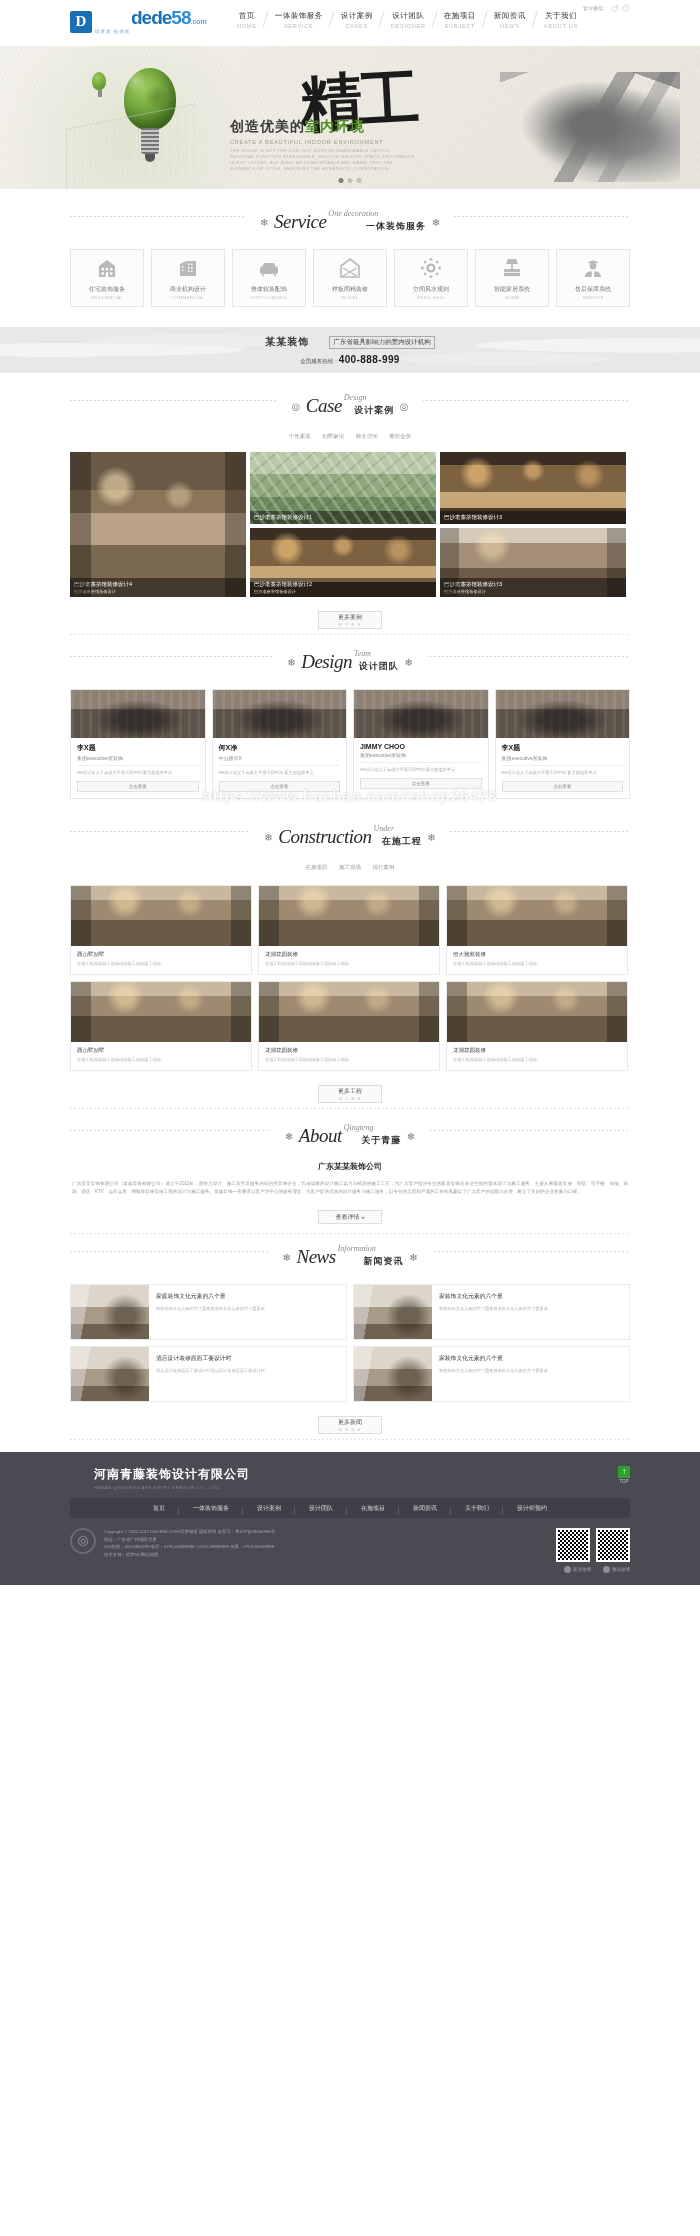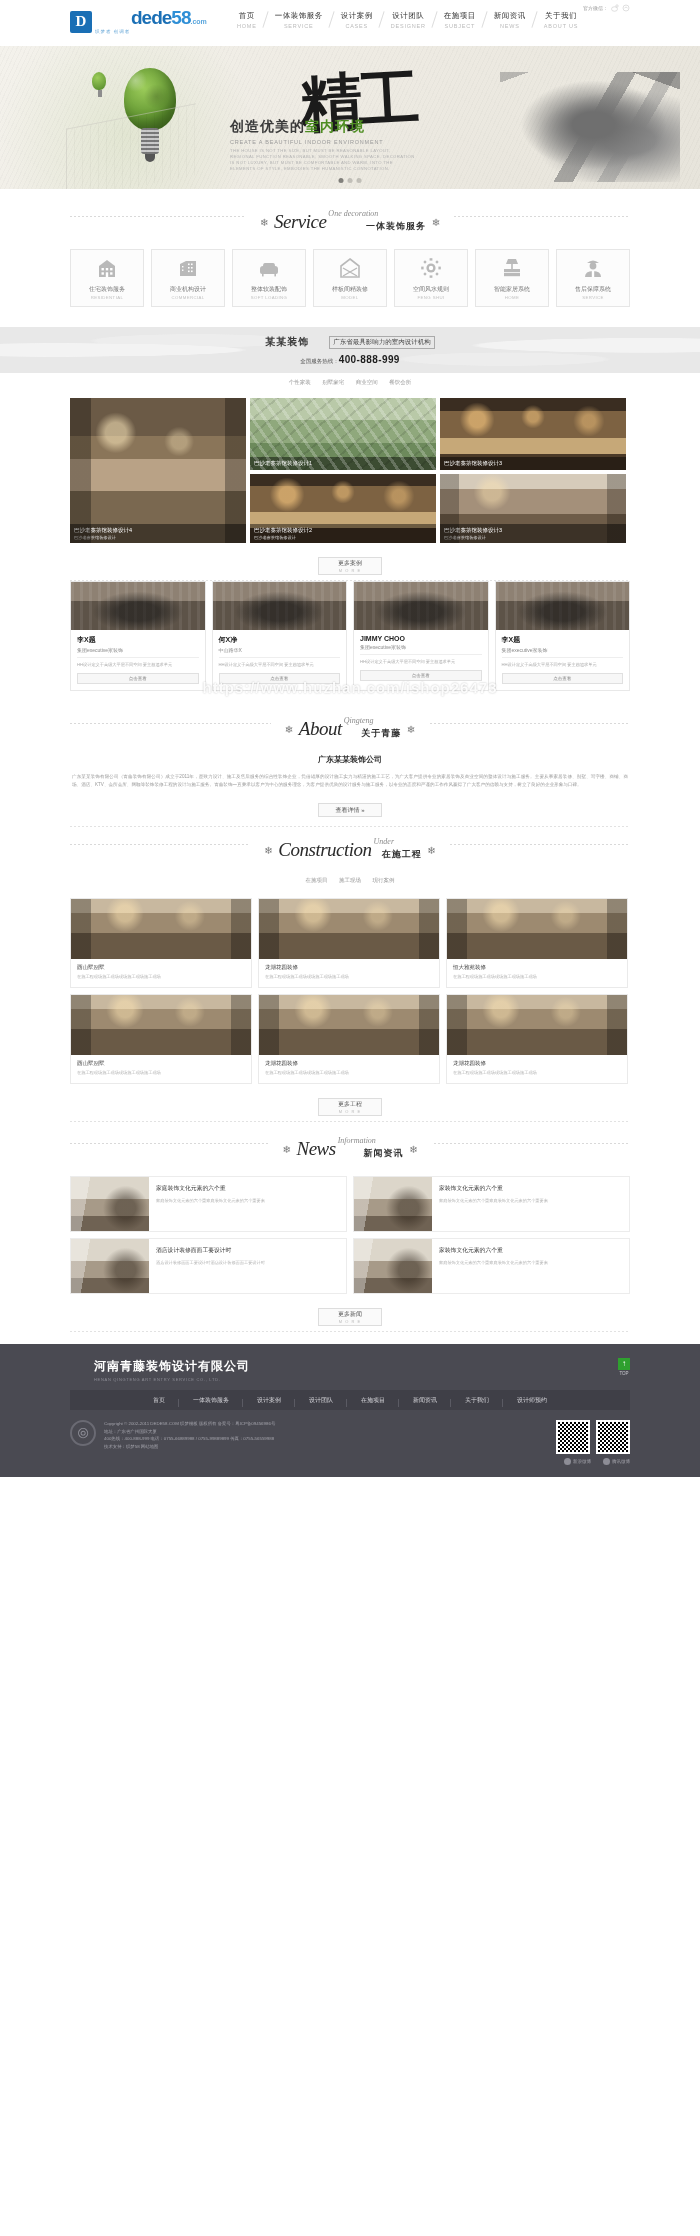--- a/index.html
+++ b/index.html
@@ -504,20 +504,29 @@
     <div class="pb-l1">
       <span class="b">某某装饰</span>
       <span class="s">广东省最具影响力的室内设计机构</span>
     </div>
     <div class="pb-l2">
       <span>全国服务热线：</span><b>400-888-999</b>
     </div>
   </div>
 
   <div class="inner">
+    <div class="sect-title">
+      <div class="line"></div>
+      <div class="box">
+        <span class="orn">◎</span>
+        <span class="en">Case</span><span class="sup">Design</span>
+        <span class="cn">设计案例</span>
+        <span class="orn">◎</span>
+      </div>
+    </div>
     <div class="subnav">
       <span>个性家装</span>
       <span>别墅豪宅</span>
       <span>商业空间</span>
       <span>餐饮会所</span>
     </div>
 
     <div class="case-grid">
       <div class="case-left">
         <div class="ph img-room" style="height:145px">
@@ -557,20 +566,29 @@
 
     <div class="more-wrap">
       <div class="morebtn">
         <span class="t">更多案例</span>
         <span class="m">M O R E</span>
       </div>
     </div>
   </div>
 
   <div class="inner">
+    <div class="sect-title">
+      <div class="line"></div>
+      <div class="box">
+        <span class="orn">❄</span>
+        <span class="en">Design</span><span class="sup">Team</span>
+        <span class="cn">设计团队</span>
+        <span class="orn">❄</span>
+      </div>
+    </div>
 
     <div class="dz-row">
       <div class="dz">
         <div class="pic"></div>
         <div class="bd">
           <div class="nm">李X题</div>
           <div class="ti">集团executive家装饰</div>
           <div class="ln"></div>
           <div class="ds">HH设计定义于高级大平层不同空间
 要主题追求单元</div>
@@ -613,97 +631,97 @@
     </div>
   </div>
 
   <div class="watermark">https://www.huzhan.com/ishop26473</div>
 
   <div class="inner">
     <div class="sect-title">
       <div class="line"></div>
       <div class="box">
         <span class="orn">❄</span>
+        <span class="en">Construction</span><span class="sup">Under</span>
+        <span class="cn">在施工程</span>
+        <span class="orn">❄</span>
+      </div>
+    </div>
+    <div class="subnav">
+      <span>在施项目</span>
+      <span>施工现场</span>
+      <span>现行案例</span>
+    </div>
+    <div class="cs-grid">
+      <div class="cs">
+        <div class="pic"></div>
+        <div class="bd">
+            <div class="t">西山墅别墅</div>
+        <div class="d">在施工程现场施工现场现场施工现场施工现场</div>
+          </div>
+      </div>
+      <div class="cs">
+        <div class="pic"></div>
+        <div class="bd">
+            <div class="t">龙湖花园装修</div>
+        <div class="d">在施工程现场施工现场现场施工现场施工现场</div>
+          </div>
+      </div>
+      <div class="cs">
+        <div class="pic"></div>
+        <div class="bd">
+            <div class="t">恒大雅苑装修</div>
+        <div class="d">在施工程现场施工现场现场施工现场施工现场</div>
+          </div>
+      </div>
+      <div class="cs">
+        <div class="pic"></div>
+        <div class="bd">
+            <div class="t">西山墅别墅</div>
+        <div class="d">在施工程现场施工现场现场施工现场施工现场</div>
+          </div>
+      </div>
+      <div class="cs">
+        <div class="pic"></div>
+        <div class="bd">
+            <div class="t">龙湖花园装修</div>
+        <div class="d">在施工程现场施工现场现场施工现场施工现场</div>
+          </div>
+      </div>
+      <div class="cs">
+        <div class="pic"></div>
+        <div class="bd">
+            <div class="t">龙湖花园装修</div>
+        <div class="d">在施工程现场施工现场现场施工现场施工现场</div>
+          </div>
+      </div>
+    </div>
+    <div class="more-wrap">
+      <div class="morebtn">
+        <span class="t">更多工程</span>
+        <span class="m">M O R E</span>
+      </div>
+    </div>
+  </div>
+
+  <div class="inner">
+    <div class="sect-title">
+      <div class="line"></div>
+      <div class="box">
+        <span class="orn">❄</span>
         <span class="en">About</span><span class="sup">Qingteng</span>
         <span class="cn">关于青藤</span>
         <span class="orn">❄</span>
       </div>
     </div>
     <div class="about-t">广东某某装饰公司</div>
     <div class="about-p">广东某某装饰有限公司（青藤装饰有限公司）成立于2011年，是致力设计、施工及售后服务的综合性装饰企业，凭借雄厚的设计施工实力与精湛的施工工艺，为广大客户提供专业的家居装饰及商业空间的整体设计与施工服务。主要从事家居装修、别墅、写字楼、商铺、商场、酒店、KTV、会所会所、网咖等装饰装修工程的设计与施工服务。青藤装饰一直秉承以客户为中心的服务理念，为客户提供优质的设计服务与施工服务，以专业的态度和严谨的工作作风赢得了广大客户的信赖与支持，树立了良好的企业形象与口碑。</div>
     <div class="more-wrap" style="margin-top:4px">
       <div class="morebtn" style="height:14px">
         <span class="t">查看详情 »</span>
-      </div>
-    </div>
-  </div>
-
-  <div class="inner">
-    <div class="sect-title">
-      <div class="line"></div>
-      <div class="box">
-        <span class="orn">❄</span>
-        <span class="en">Construction</span><span class="sup">Under</span>
-        <span class="cn">在施工程</span>
-        <span class="orn">❄</span>
-      </div>
-    </div>
-    <div class="subnav">
-      <span>在施项目</span>
-      <span>施工现场</span>
-      <span>现行案例</span>
-    </div>
-    <div class="cs-grid">
-      <div class="cs">
-        <div class="pic"></div>
-        <div class="bd">
-            <div class="t">西山墅别墅</div>
-        <div class="d">在施工程现场施工现场现场施工现场施工现场</div>
-          </div>
-      </div>
-      <div class="cs">
-        <div class="pic"></div>
-        <div class="bd">
-            <div class="t">龙湖花园装修</div>
-        <div class="d">在施工程现场施工现场现场施工现场施工现场</div>
-          </div>
-      </div>
-      <div class="cs">
-        <div class="pic"></div>
-        <div class="bd">
-            <div class="t">恒大雅苑装修</div>
-        <div class="d">在施工程现场施工现场现场施工现场施工现场</div>
-          </div>
-      </div>
-      <div class="cs">
-        <div class="pic"></div>
-        <div class="bd">
-            <div class="t">西山墅别墅</div>
-        <div class="d">在施工程现场施工现场现场施工现场施工现场</div>
-          </div>
-      </div>
-      <div class="cs">
-        <div class="pic"></div>
-        <div class="bd">
-            <div class="t">龙湖花园装修</div>
-        <div class="d">在施工程现场施工现场现场施工现场施工现场</div>
-          </div>
-      </div>
-      <div class="cs">
-        <div class="pic"></div>
-        <div class="bd">
-            <div class="t">龙湖花园装修</div>
-        <div class="d">在施工程现场施工现场现场施工现场施工现场</div>
-          </div>
-      </div>
-    </div>
-    <div class="more-wrap">
-      <div class="morebtn">
-        <span class="t">更多工程</span>
-        <span class="m">M O R E</span>
       </div>
     </div>
   </div>
 
   <div class="inner">
     <div class="sect-title">
       <div class="line"></div>
       <div class="box">
         <span class="orn">❄</span>
         <span class="en">News</span><span class="sup">Information</span>

